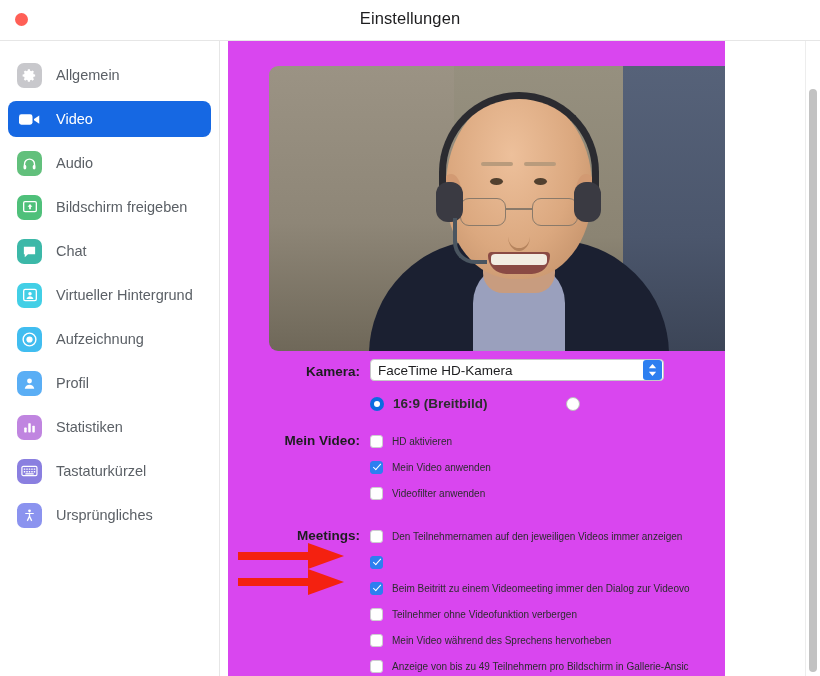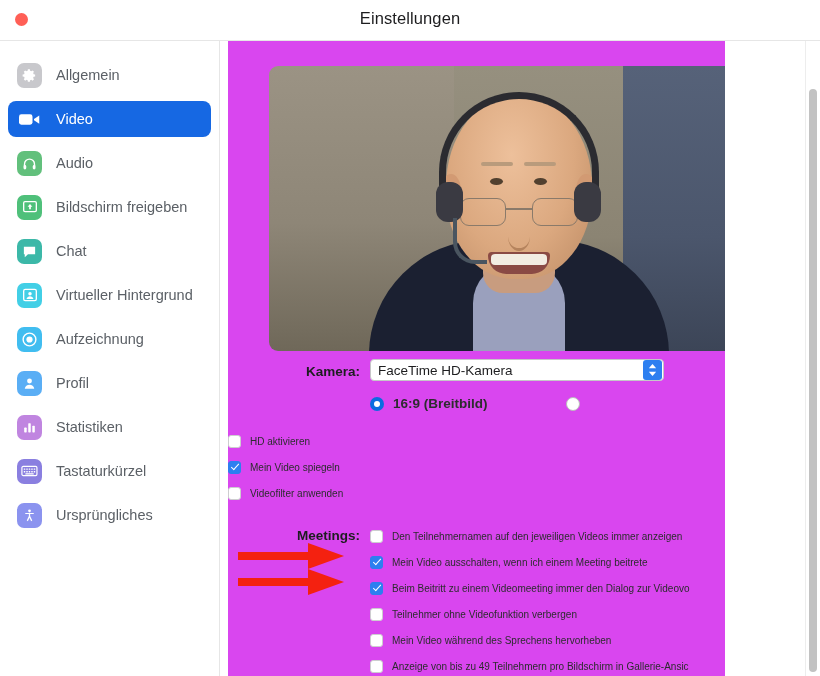--- a/index.html
+++ b/index.html
@@ -667,48 +667,48 @@
               <span>16:9 (Breitbild)</span>
             </label>
             <label class="radio-opt">
               <span class="radio"></span>
             </label>
           </div>
         </div>
       </div>
 
       <div class="row">
+        <div class="row-label">Mein Video:</div>
         <div class="row-field">
           <label class="check-row">
             <span class="cbox"></span>
             <span class="check-label">HD aktivieren</span>
           </label>
           <label class="check-row">
             <span class="cbox checked"></span>
-            <span class="check-label">Mein Video spiegeln</span>
+            <span class="check-label">Mein Video anwenden</span>
           </label>
           <label class="check-row">
             <span class="cbox"></span>
             <span class="check-label">Videofilter anwenden</span>
           </label>
         </div>
       </div>
 
       <div class="gap-meetings"></div>
 
       <div class="row">
         <div class="row-label">Meetings:</div>
         <div class="row-field">
           <label class="check-row">
             <span class="cbox"></span>
             <span class="check-label">Den Teilnehmernamen auf den jeweiligen Videos immer anzeigen</span>
           </label>
           <label class="check-row">
             <span class="cbox checked"></span>
-            <span class="check-label">Mein Video ausschalten, wenn ich einem Meeting beitrete</span>
           </label>
           <label class="check-row">
             <span class="cbox checked"></span>
             <span class="check-label">Beim Beitritt zu einem Videomeeting immer den Dialog zur Videovo</span>
           </label>
           <label class="check-row">
             <span class="cbox"></span>
             <span class="check-label">Teilnehmer ohne Videofunktion verbergen</span>
           </label>
           <label class="check-row">

